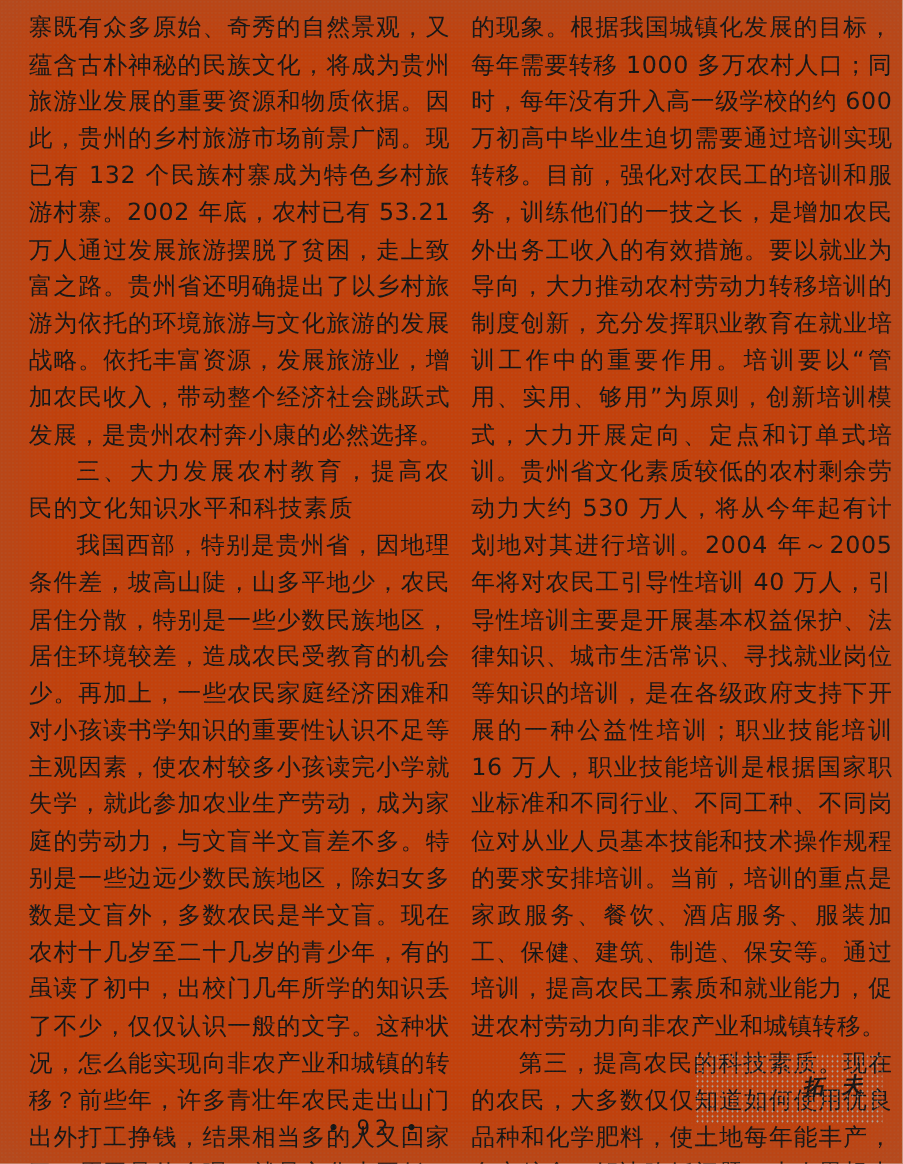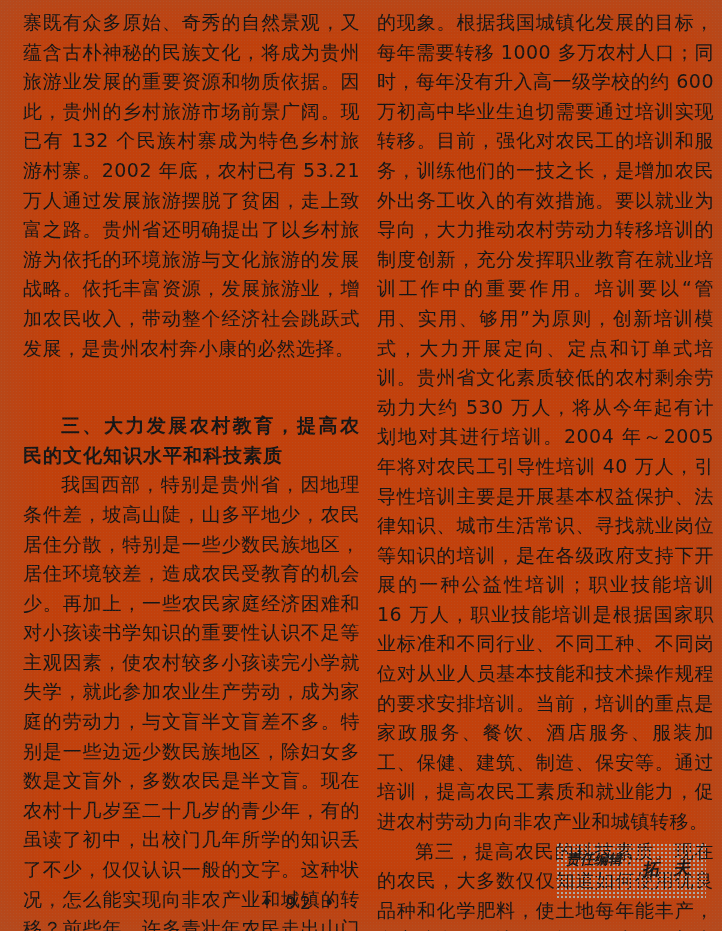--- a/index.html
+++ b/index.html
@@ -40,23 +40,22 @@
     margin: 0;
     font-size: 19px;
     line-height: 29.6px;
     text-align: justify;
     text-justify: inter-ideograph;
     text-indent: 2em;
     letter-spacing: 0.5px;
   }
   .no-indent { text-indent: 0; }
   .heading {
-    font-weight: bold;
+    font-weight: normal;
     letter-spacing: 1px;
-    margin-top: 48px;
   }
   .footer-box {
     position: absolute;
     left: 556px;
     top: 843px;
     width: 150px;
     height: 56px;
     padding: 6px 6px 0 10px;
     box-sizing: border-box;
     background-image: radial-gradient(#aeaeac 0.7px, transparent 0.9px);
@@ -104,19 +103,18 @@
 
   </div>
 
   <div class="col col-right">
     <p class="body-text no-indent">的现象。根据我国城镇化发展的目标，每年需要转移 1000 多万农村人口；同时，每年没有升入高一级学校的约 600 万初高中毕业生迫切需要通过培训实现转移。目前，强化对农民工的培训和服务，训练他们的一技之长，是增加农民外出务工收入的有效措施。要以就业为导向，大力推动农村劳动力转移培训的制度创新，充分发挥职业教育在就业培训工作中的重要作用。培训要以“管用、实用、够用”为原则，创新培训模式，大力开展定向、定点和订单式培训。贵州省文化素质较低的农村剩余劳动力大约 530 万人，将从今年起有计划地对其进行培训。2004 年～2005 年将对农民工引导性培训 40 万人，引导性培训主要是开展基本权益保护、法律知识、城市生活常识、寻找就业岗位等知识的培训，是在各级政府支持下开展的一种公益性培训；职业技能培训 16 万人，职业技能培训是根据国家职业标准和不同行业、不同工种、不同岗位对从业人员基本技能和技术操作规程的要求安排培训。当前，培训的重点是家政服务、餐饮、酒店服务、服装加工、保健、建筑、制造、保安等。通过培训，提高农民工素质和就业能力，促进农村劳动力向非农产业和城镇转移。</p>
     <p class="body-text">第三，提高农民的科技素质。现在的农民，大多数仅仅知道如何使用优良品种和化学肥料，使土地每年能丰产，多产粮食，解决吃饭问题，小农思想未能得到彻底解放。要使农业得到全面发展，走上现代化道路，关键是农民的思想和科技素质要现代化。现代农民，不但要有知识，还要有较高科技素质，即有农业种植科学技术、畜牧养殖科学技术、农业环境保护科学技术和农业经济管理科学技术。提高农民科技素质，一是在各大专院校有目的地培养农业科技人才和农业经济管理人才，使他们毕业后，志愿选择农村这块绿色天地，展现自己的才华。二是在农村集中办学，给予低费或免费专科培训，教给他们种、养、植、工、商和管理等科学实用技术和知识，提高他们的科技素质，使他们在农村有用武之地，展现自己的才智，真正达到发家致富的目的。</p>
 
   </div>
 
   <div class="footer-box">
-    <div class="footer-line">责任编辑：</div>
     <span class="signature">拓夫</span>
   </div>
 
   <div class="page-number">• 92 •</div>
 
 </div>
 
 </body></html>

